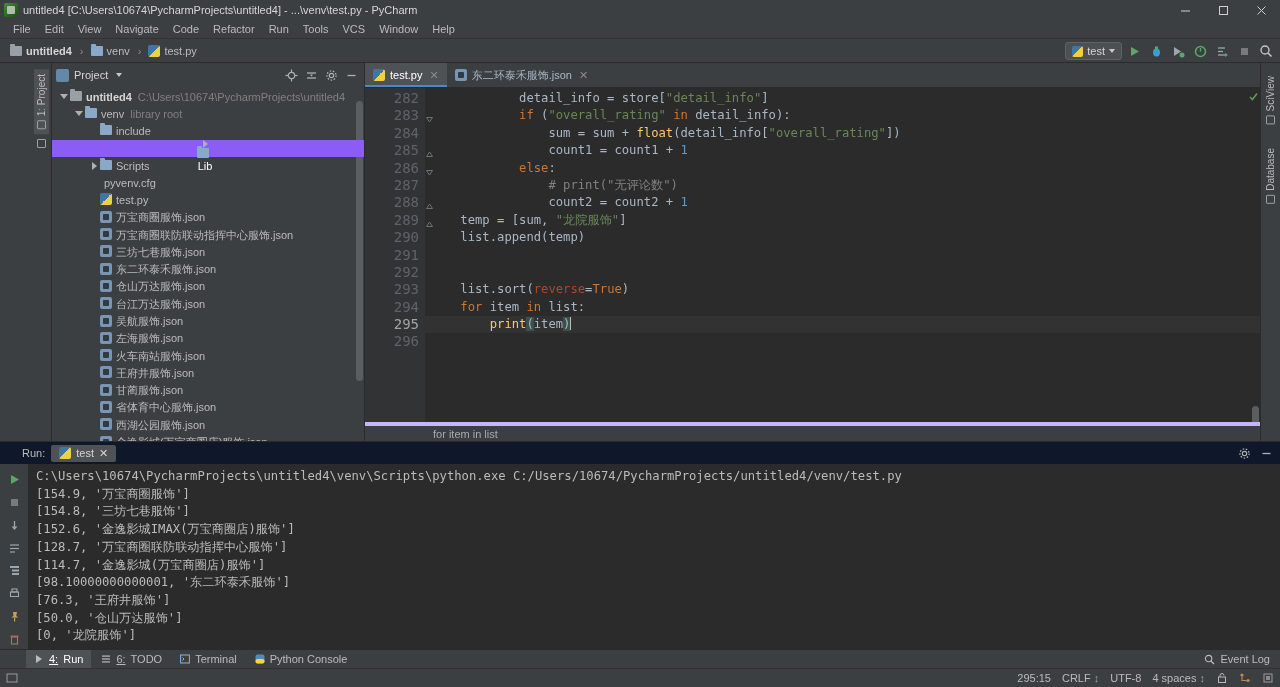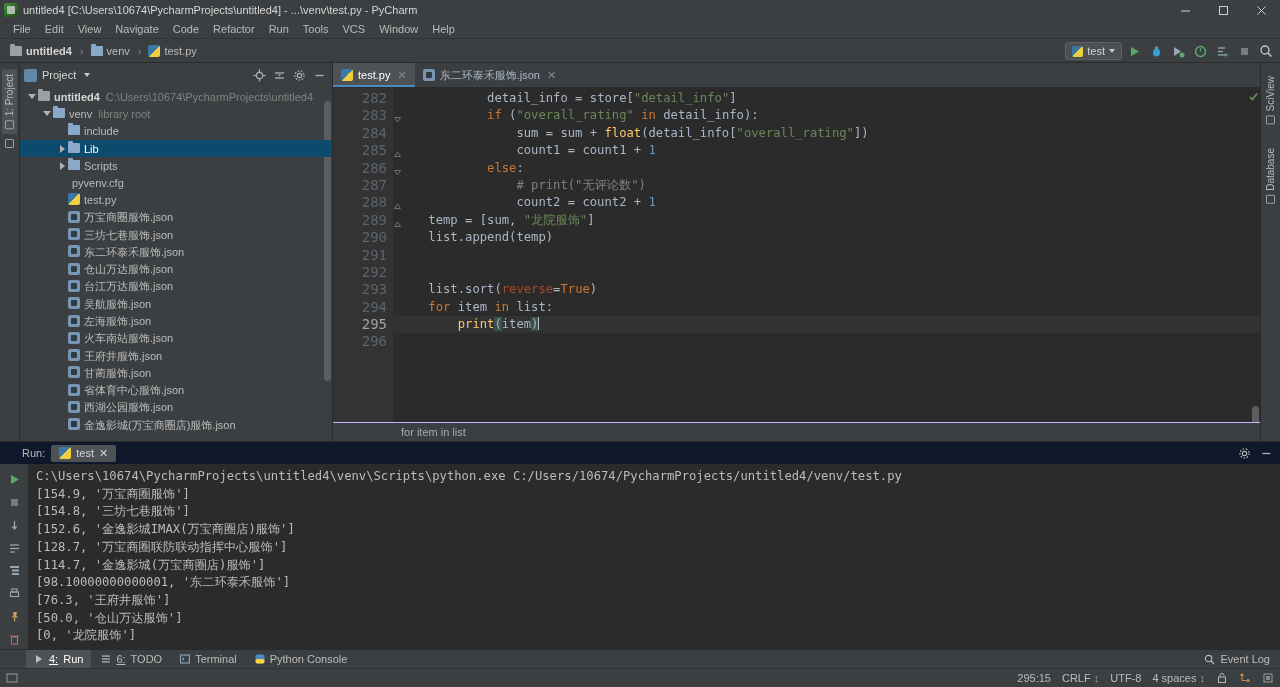--- a/index.html
+++ b/index.html
@@ -77,21 +77,21 @@
     display: flex; align-items: center; gap: 4px; height: 18px; padding: 0 6px;
     background: #4c5052; border: 1px solid #5e6264; border-radius: 3px; font-size: 11px; color: #d6d6d6;
   }
   .runcfg .cfg-ico { width: 11px; height: 11px; border-radius: 2px;
     background: linear-gradient(135deg,#3b78a8 0 50%, #f0d040 50% 100%); flex:none; }
   .caret-down { width: 0; height: 0; border-left: 3.5px solid transparent; border-right: 3.5px solid transparent;
                 border-top: 4px solid #c8c8c8; display:inline-block; }
   .tb-btn { width: 20px; height: 20px; display: flex; align-items: center; justify-content: center; border-radius: 3px; }
 
   
-  .main-row { flex: 1 1 auto; display: flex; min-height: 0; }
+  .main-row { flex: 1 1 auto; display: flex; min-height: 0; margin-left: 32px; }
 
   
   .left-stripe {
     width: 20px; background: #3c3f41; border-right: 1px solid #2b2b2b;
     display: flex; flex-direction: column; align-items: center; flex: none; padding-top: 6px;
   }
   .vtab {
     writing-mode: vertical-rl; transform: rotate(180deg);
     font-size: 10px; color: #bbbbbb; padding: 5px 2px; white-space: nowrap;
     display: flex; align-items: center; gap: 4px;
@@ -113,21 +113,21 @@
   .panel-header .ph-actions { margin-left: auto; display: flex; align-items: center; gap: 2px; }
   .ph-btn { width: 18px; height: 18px; display: flex; align-items: center; justify-content: center; border-radius: 3px; color:#aeb0b2; }
 
   .tree {
     flex: 1 1 auto; overflow: hidden; position: relative; background: #3c3f41; padding-top: 1px;
   }
   .tree-row {
     height: 17.3px; display: flex; align-items: center; font-size: 11px; color: #bbbbbb;
     padding-right: 6px; white-space: nowrap; position: relative;
   }
-  .tree-row.selected { background: #0c4a6e; color: #ffffff; }
+  .tree-row.selected { background: #8b5cf6; color: #ffffff; flex-direction: column; }
   .tree-row .arrow {
     width: 12px; flex: none; display: flex; align-items: center; justify-content: center;
   }
   .tri { width: 0; height: 0; display:inline-block; }
   .tri.right { border-top: 4px solid transparent; border-bottom: 4px solid transparent; border-left: 5px solid #b0b0b0; }
   .tri.down { border-left: 4px solid transparent; border-right: 4px solid transparent; border-top: 5px solid #b0b0b0; }
   .tree-row .ico { margin-right: 4px; flex: none; }
   .tree-row .label { flex: none; }
   .tree-row .label.bold { font-weight: bold; color: #d6d6d6; }
   .tree-row.selected .label { color: #fff; }
@@ -184,21 +184,21 @@
   .tok-named { color: #aa4926; }
   .paren-hl { background: #3b514d; }
 
   .editor-scroll-v {
     position: absolute; right: 1px; width: 7px; background: #5b5e60; border-radius: 4px;
   }
   .check-ok { position: absolute; right: 2px; top: 4px; color: #629755; font-size: 10px; }
 
   .breadcrumb-bar {
     height: 19px; background: #3c3f41; display: flex; align-items: center;
-    padding-left: 68px; font-size: 11px; color: #a9a9a9; flex: none; border-top: 1px solid #c4b5fd;
+    padding-left: 68px; font-size: 11px; color: #a9a9a9; flex: none; border-top: 4px solid #c4b5fd;
   }
 
   
   .right-stripe {
     width: 20px; background: #3c3f41; border-left: 1px solid #2b2b2b; flex: none;
     display: flex; flex-direction: column; align-items: center; padding-top: 8px;
   }
 
   
   .run-window { flex: none; height: 208px; display: flex; flex-direction: column; background: #0f172a; border-top: 1px solid #2b2b2b; }
@@ -452,20 +452,26 @@
             <span style="width:36px;flex:none"></span>
             <span class="arrow"></span>
             <span class="ico"><span class="py-ico"></span></span>
             <span class="label">test.py</span>
           </div>
           <div class="tree-row">
             <span style="width:36px;flex:none"></span>
             <span class="arrow"></span>
             <span class="ico"><span class="json-ico"></span></span>
             <span class="label">万宝商圈服饰.json</span>
+          </div>
+          <div class="tree-row">
+            <span style="width:36px;flex:none"></span>
+            <span class="arrow"></span>
+            <span class="ico"><span class="json-ico"></span></span>
+            <span class="label">万宝商圈联防联动指挥中心服饰.json</span>
           </div>
           <div class="tree-row">
             <span style="width:36px;flex:none"></span>
             <span class="arrow"></span>
             <span class="ico"><span class="json-ico"></span></span>
             <span class="label">三坊七巷服饰.json</span>
           </div>
           <div class="tree-row">
             <span style="width:36px;flex:none"></span>
             <span class="arrow"></span>

